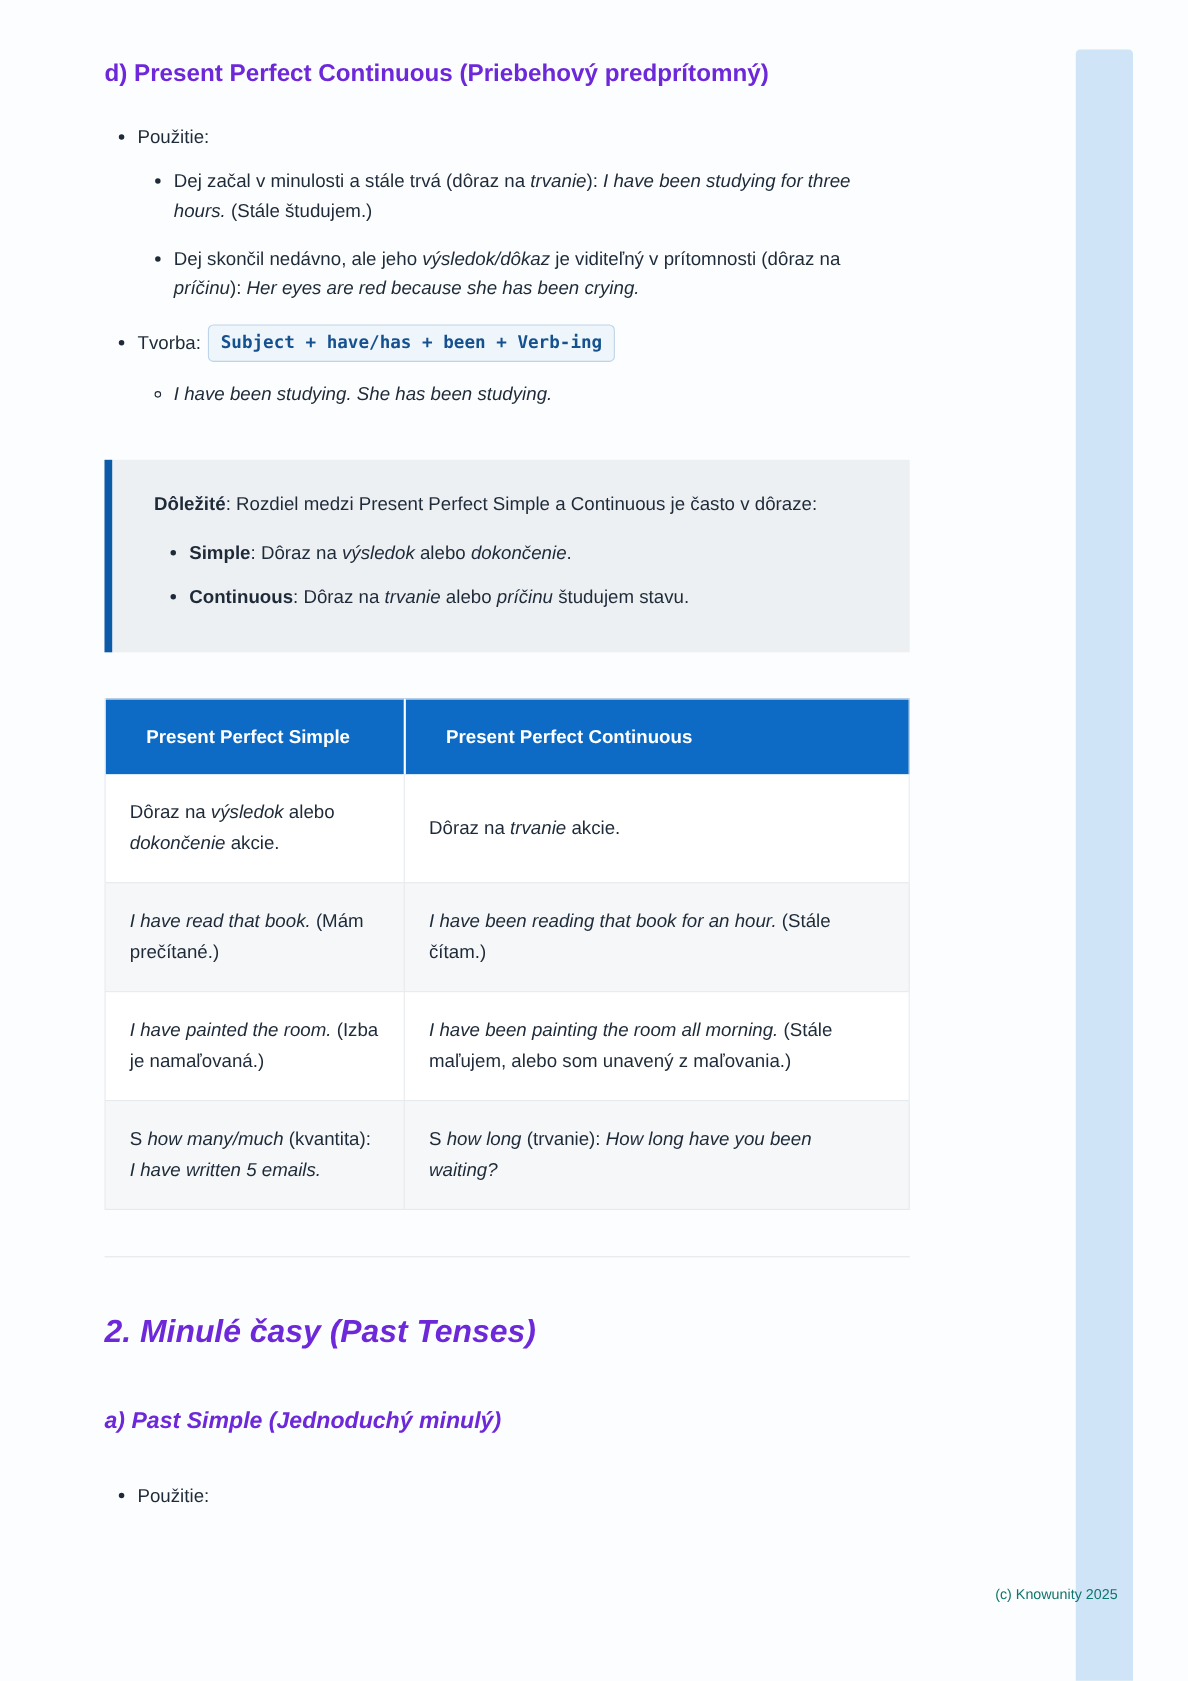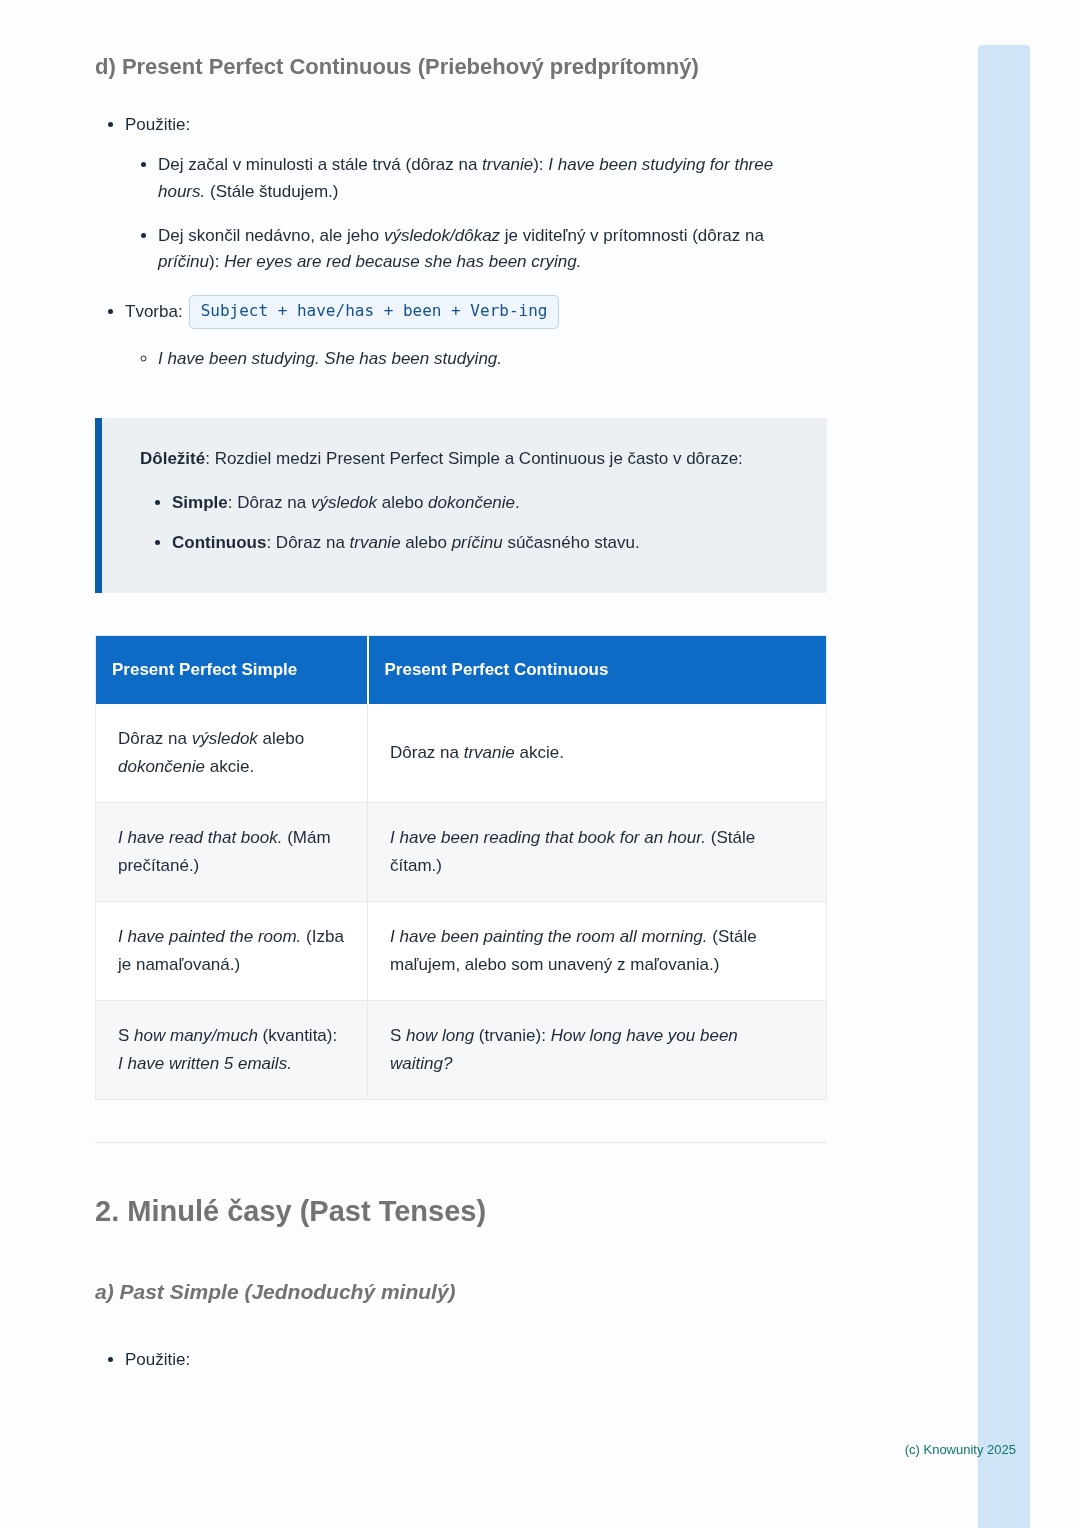--- a/index.html
+++ b/index.html
@@ -14,43 +14,43 @@
     font-size: 17px;
     line-height: 1.55;
   }
   .content {
     position: absolute;
     left: 95px;
     top: 50px;
     width: 732px;
   }
   .h-blue {
-    color: #737373;
+    color: #6d28d9;
     font-weight: 700;
   }
   h3.section-head { font-size: 22px; margin: 0 0 28px 0; }
-  h2.big-head { font-size: 29px; margin: 46px 0 0 0; }
+  h2.big-head { font-size: 29px; margin: 46px 0 0 0; font-style: italic; }
   h3.sub-head { font-size: 21px; margin: 42px 0 0 0; font-style: italic; }
 
   .seg-i { font-style: italic; }
   .seg-b { font-weight: 700; }
   .bold { font-weight: 400; }
 
   ul.lvl1 { list-style-type: disc; padding-left: 30px; }
   ul.lvl1 > li { margin-bottom: 20px; }
   ul.lvl2 { list-style-type: disc; padding-left: 33px; margin-top: 14px; }
   ul.lvl2 > li { margin-bottom: 18px; max-width: 630px; }
   ul.lvl2.circle { list-style-type: circle; margin-top: 16px; }
   ul.lvl2.circle > li { margin-bottom: 0; }
 
   .chip {
     display: inline-block;
     font-family: "DejaVu Sans Mono", "Liberation Mono", monospace;
     font-size: 16px;
-    font-weight: 400;
+    font-weight: 700;
     color: #15518f;
     background: #eef5fb;
     border: 1px solid #bed4e8;
     border-radius: 5px;
     padding: 3px 11px 4px 11px;
     margin-left: 6px;
     position: relative;
     top: -1px;
   }
 
@@ -74,21 +74,21 @@
     width: 732px;
     border-collapse: collapse;
     border: 1px solid #e7eaed;
   }
   table.compare th {
     background: #0d6bc5;
     color: #ffffff;
     font-weight: 700;
     font-size: 17px;
     text-align: left;
-    padding: 21px 16px;
+    padding: 21px 37px;
     vertical-align: middle;
   }
   table.compare th:first-child { width: 272px; border-right: 2px solid #f9fbfd; }
   table.compare td {
     padding: 21px 22px;
     vertical-align: middle;
     line-height: 1.65;
     border-bottom: 1px solid #e7eaed;
     background: #ffffff;
   }
@@ -142,21 +142,21 @@
       <ul class="lvl2 circle">
         <li><span><span class="seg-i">I have been studying. She has been studying.</span></span></li>
       </ul>
     </li>
   </ul>
 
   <div class="callout">
     <p class="intro"><span class="seg-b">Dôležité</span><span>: Rozdiel medzi Present Perfect Simple a Continuous je často v dôraze:</span></p>
     <ul>
       <li><span><span class="seg-b">Simple</span><span>: Dôraz na </span><span class="seg-i">výsledok</span><span> alebo </span><span class="seg-i">dokončenie</span><span>.</span></span></li>
-      <li><span><span class="seg-b">Continuous</span><span>: Dôraz na </span><span class="seg-i">trvanie</span><span> alebo </span><span class="seg-i">príčinu</span><span> súčasného stavu.</span></span></li>
+      <li><span><span class="seg-b">Continuous</span><span>: Dôraz na </span><span class="seg-i">trvanie</span><span> alebo </span><span class="seg-i">príčinu</span><span> študujem stavu.</span></span></li>
     </ul>
   </div>
 
   <table class="compare">
     <thead>
       <tr>
         <th>Present Perfect Simple</th>
         <th>Present Perfect Continuous</th>
       </tr>
     </thead>

